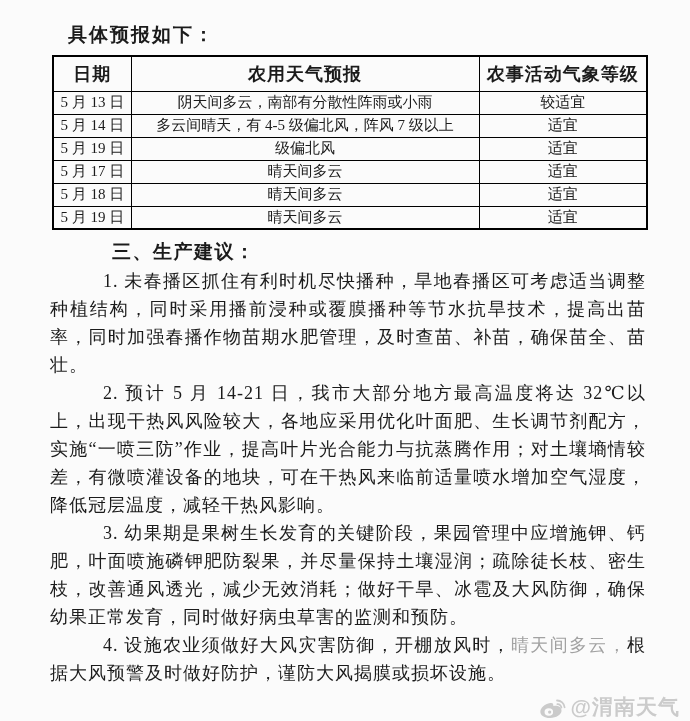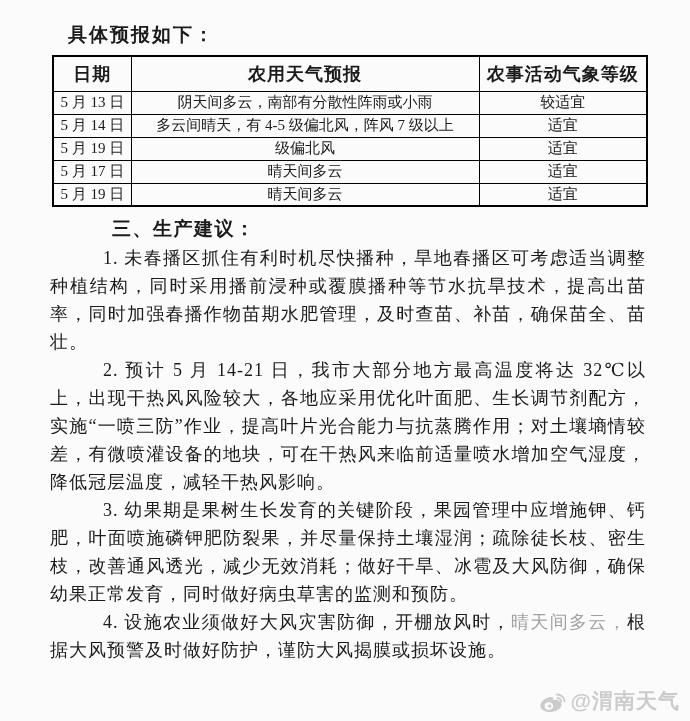--- a/index.html
+++ b/index.html
@@ -75,21 +75,21 @@
     font-size: 18px;
     line-height: 28px;
     letter-spacing: 1px;
     text-indent: 53px;
     text-align: justify;
   }
   .faded { color: var(--faded-text); }
   .watermark {
     position: absolute;
     right: 6px;
-    bottom: 6px;
+    bottom: 0;
     display: flex;
     align-items: center;
     gap: 5px;
     color: var(--watermark);
     font-size: 21px;
     font-weight: bold;
     font-family: "Liberation Sans", "DejaVu Sans", sans-serif;
     letter-spacing: 1px;
     user-select: none;
   }
@@ -130,20 +130,25 @@
         <td class="c-date">5 月 19 日</td>
         <td>级偏北风</td>
         <td>适宜</td>
       </tr>
       <tr>
         <td class="c-date">5 月 17 日</td>
         <td>晴天间多云</td>
         <td>适宜</td>
       </tr>
       <tr>
+        <td class="c-date">5 月 18 日</td>
+        <td>晴天间多云</td>
+        <td>适宜</td>
+      </tr>
+      <tr>
         <td class="c-date">5 月 19 日</td>
         <td>晴天间多云</td>
         <td>适宜</td>
       </tr>
     </tbody>
   </table>
 
   <div class="section-heading">三、生产建议：</div>
 
   <p class="para">1. 未春播区抓住有利时机尽快播种，旱地春播区可考虑适当调整种植结构，同时采用播前浸种或覆膜播种等节水抗旱技术，提高出苗率，同时加强春播作物苗期水肥管理，及时查苗、补苗，确保苗全、苗壮。</p>

